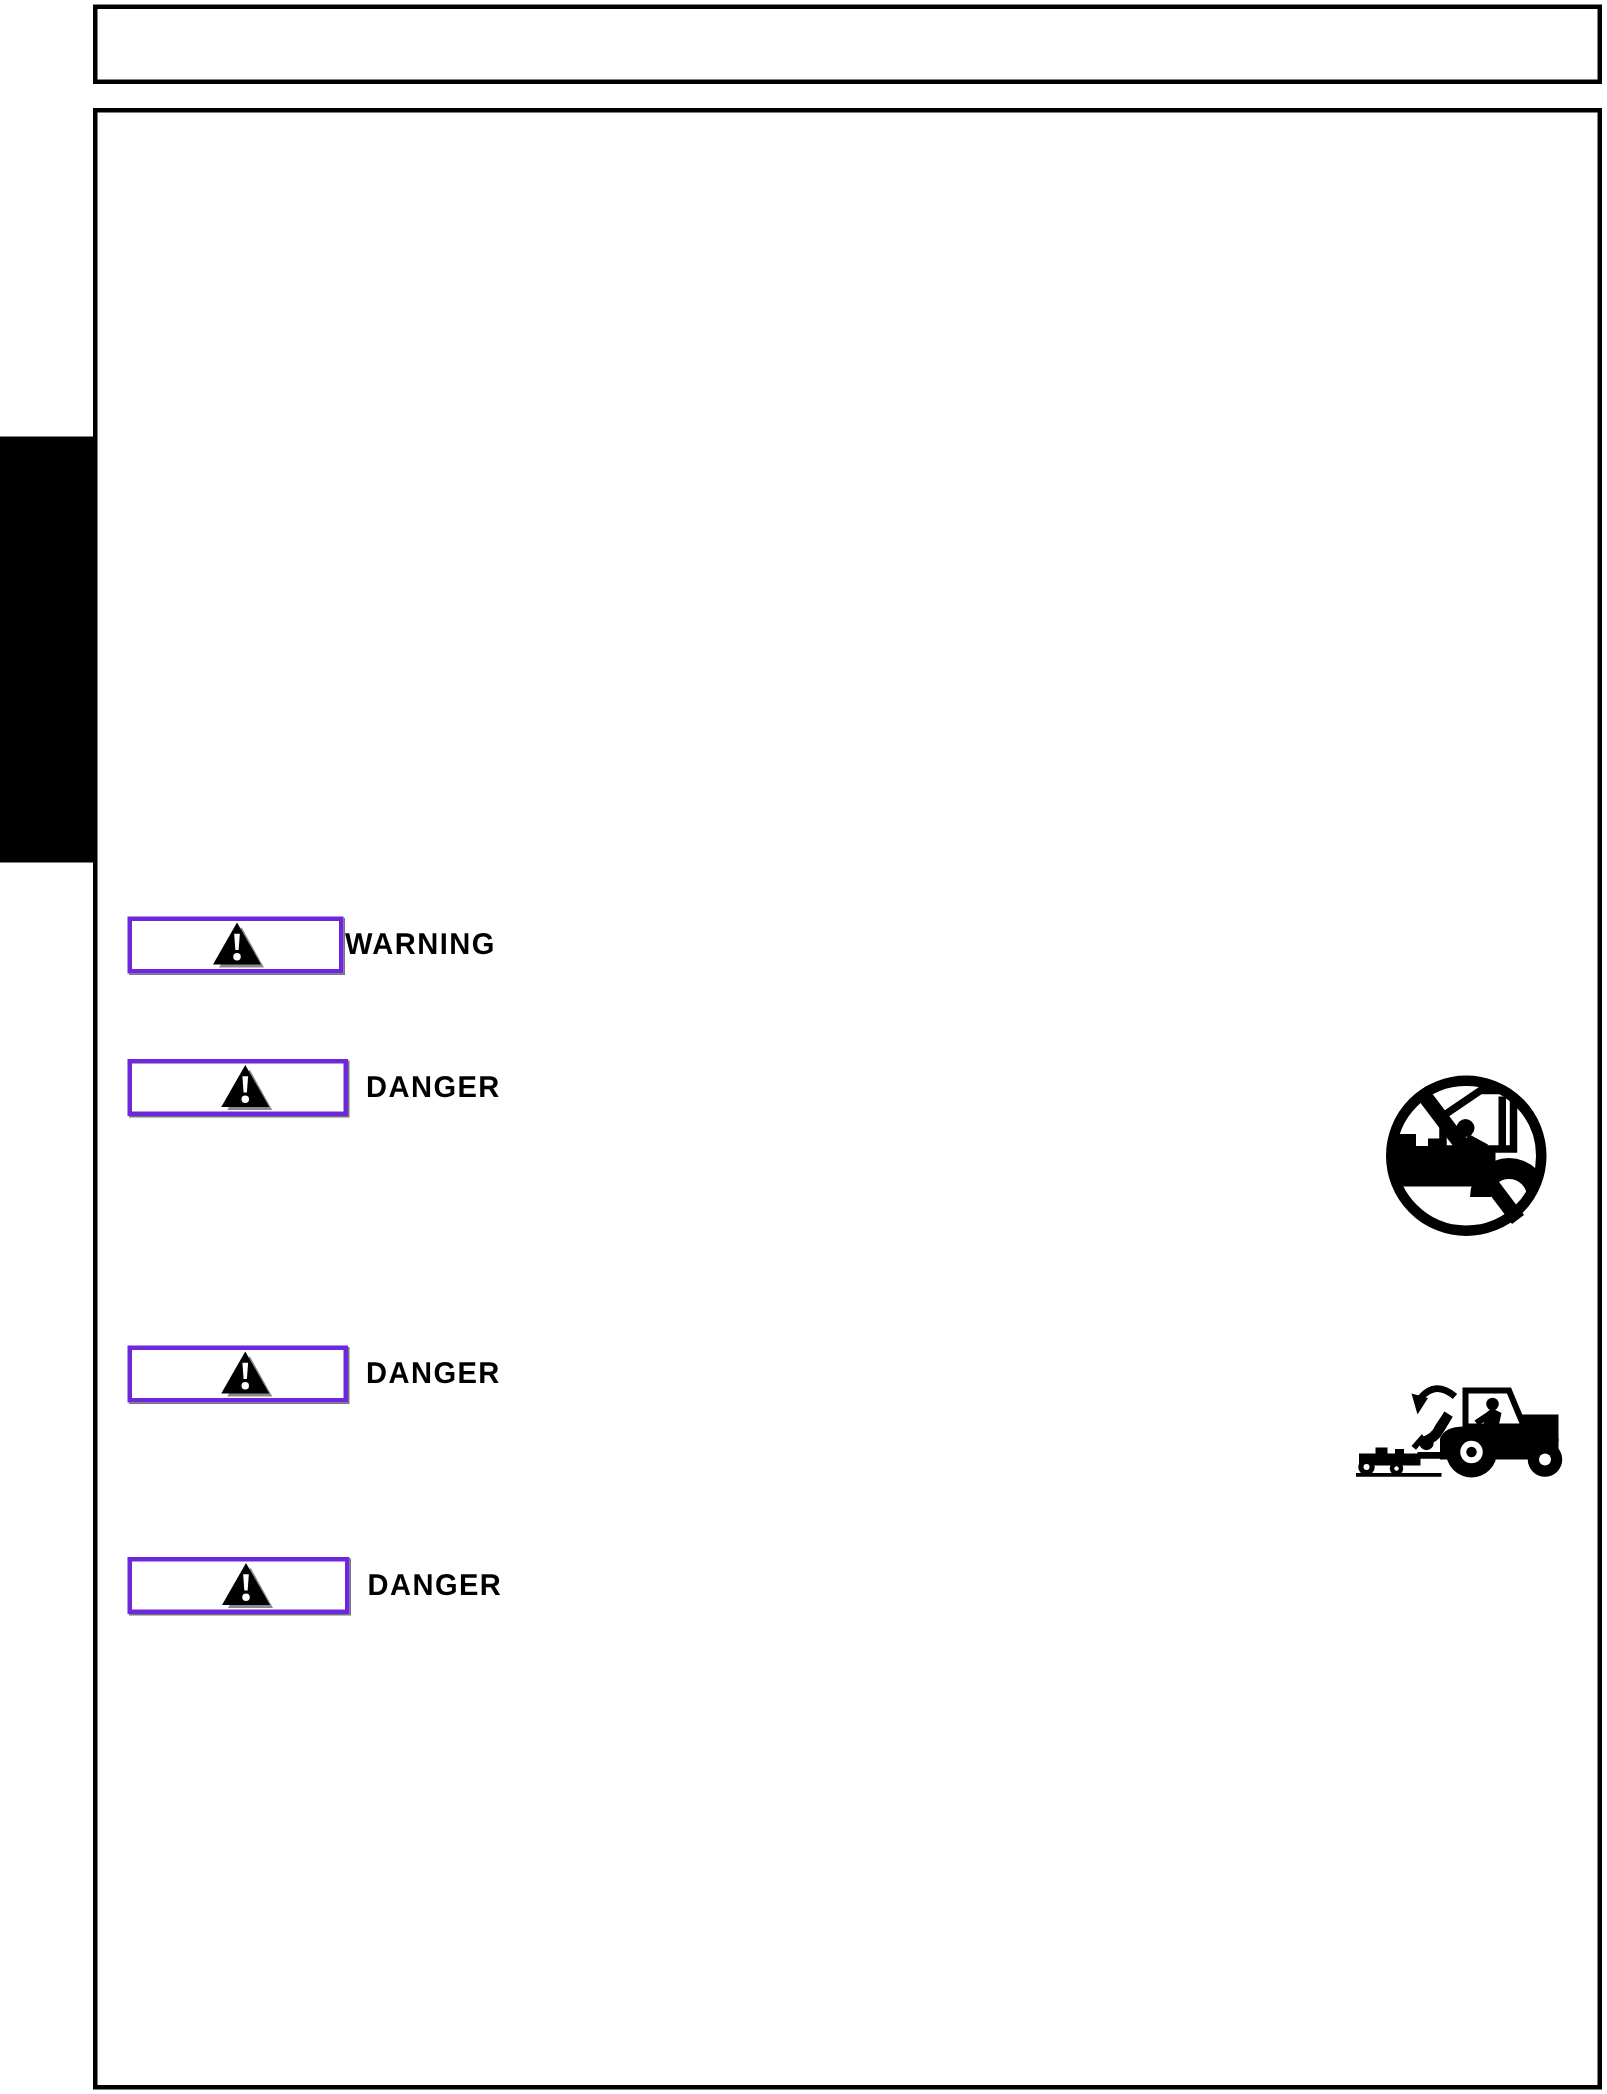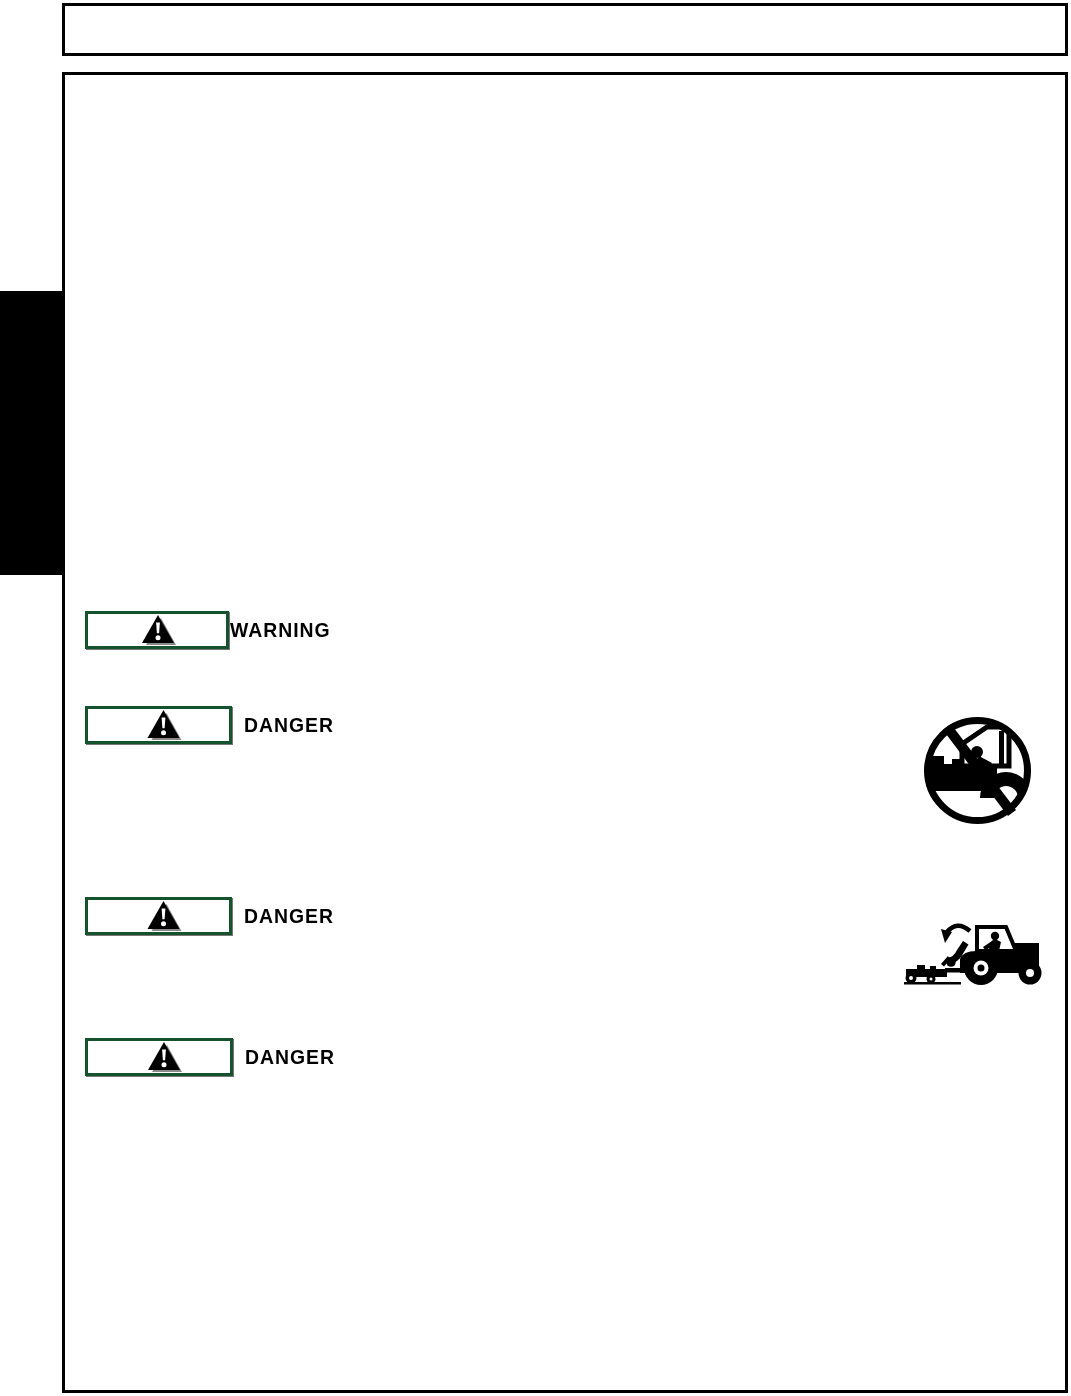--- a/index.html
+++ b/index.html
@@ -31,21 +31,21 @@
   }
   .side-tab {
     position: absolute;
     left: 0; top: 291px;
     width: 62px; height: 284px;
     background: #000;
   }
   .safety-label {
     position: absolute;
     height: 32px;
-    border: 3px solid #14532d;
+    border: 3px solid #6d28d9;
     background: #fff;
     display: flex;
     align-items: center;
     box-shadow: 1px 1px 0 #777;
   }
   .safety-label .tri {
     flex: 0 0 auto;
   }
   .safety-label .label-text {
     font-weight: 700;

